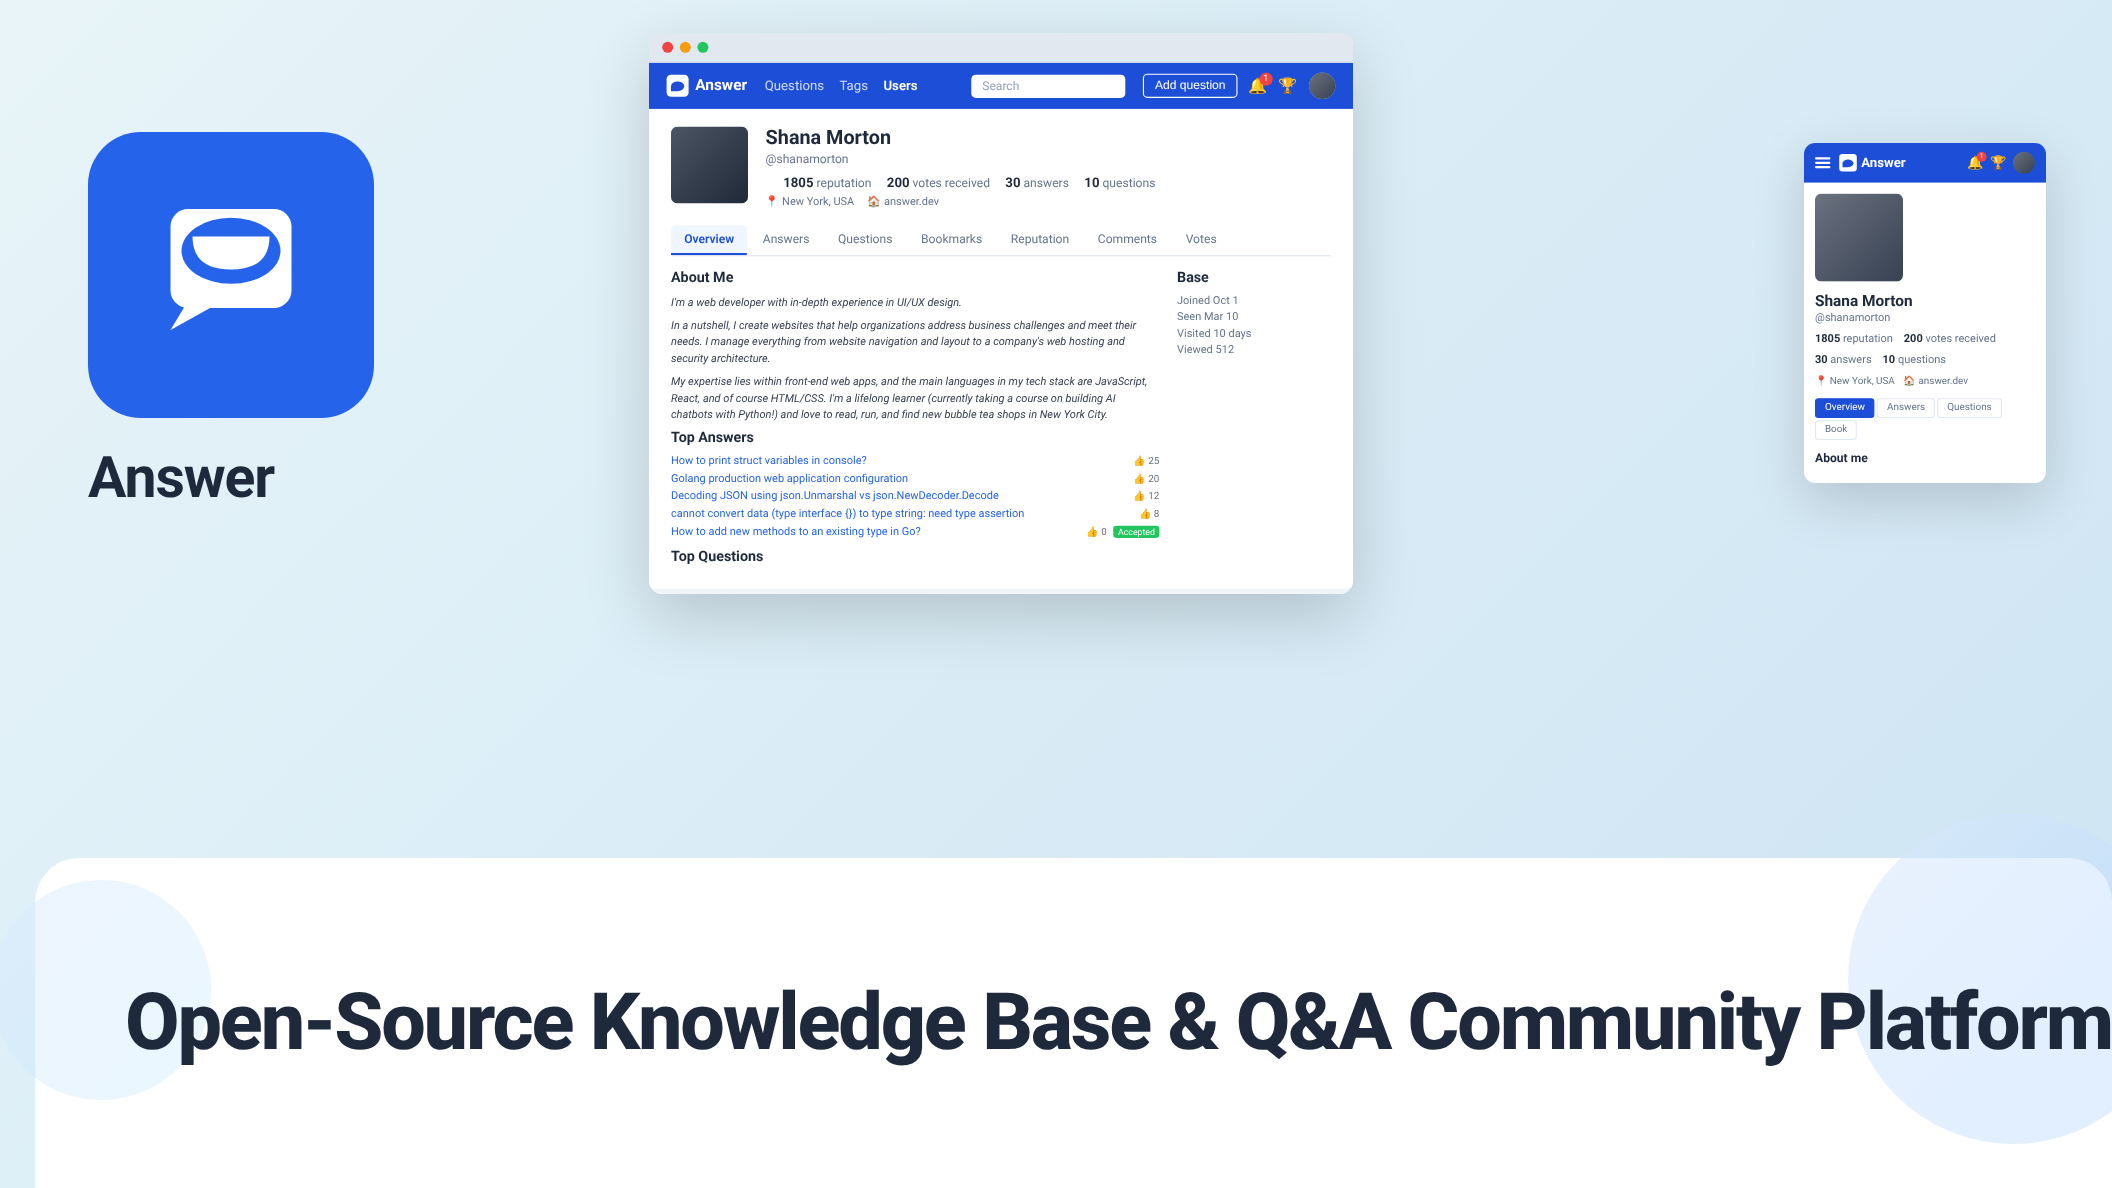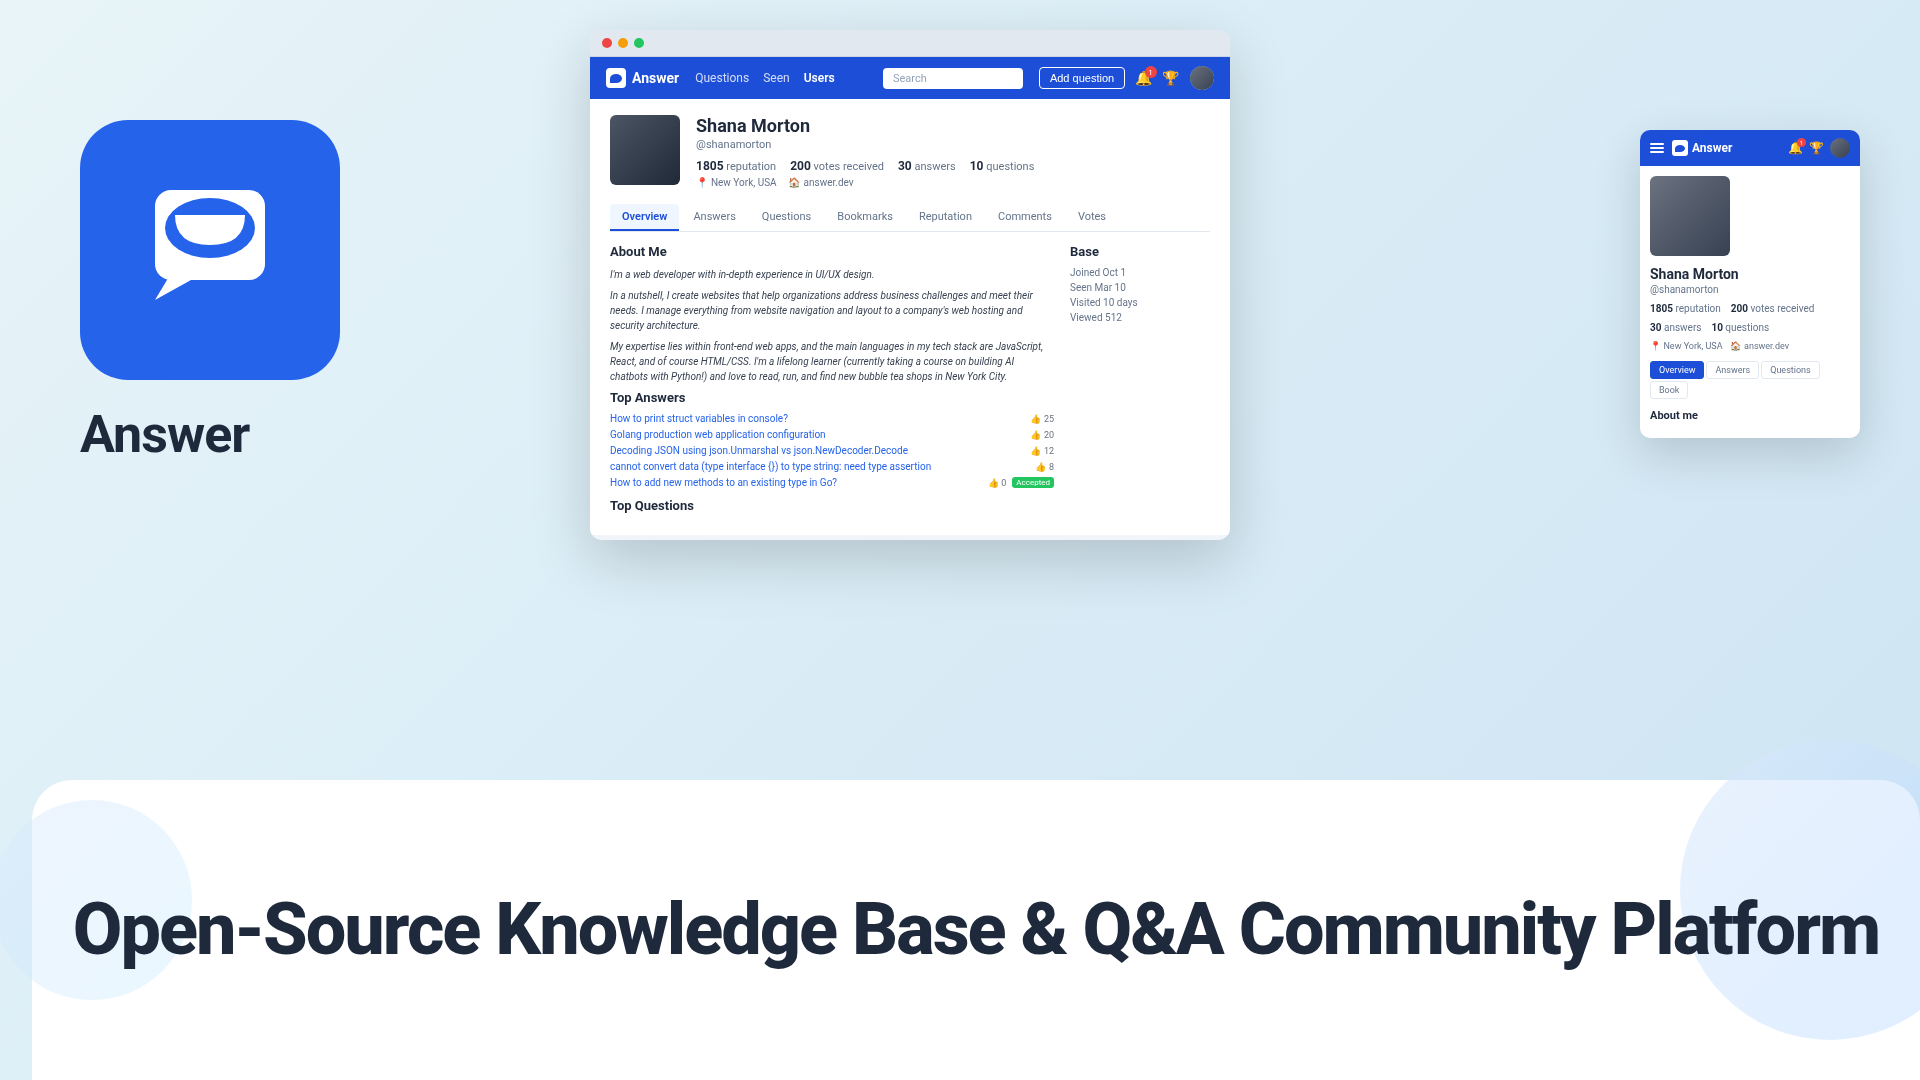--- a/index.html
+++ b/index.html
@@ -223,20 +223,21 @@
       color: #64748b;
       margin-bottom: 8px;
     }
 
     .profile-stats {
       display: flex;
       gap: 14px;
       font-size: 11px;
       color: #64748b;
       align-items: flex-end;
+      margin-left: 16px;
     }
 
     .stat-value {
       font-weight: 700;
       color: #1e293b;
       font-size: 12px;
     }
 
     .profile-meta {
       display: flex;
@@ -506,21 +507,21 @@
     .bottom-section {
       position: absolute;
       bottom: 0;
       left: 0;
       right: 0;
       height: 300px;
       background: white;
       border-radius: 40px 40px 0 0;
       display: flex;
       align-items: center;
-      justify-content: center;
+      justify-content: flex-end;
       margin-left: 32px;
     }
 
     .hero-text {
       font-size: 72px;
       font-weight: 800;
       color: #1e293b;
       text-align: center;
       line-height: 1.15;
       letter-spacing: -2px;
@@ -578,21 +579,21 @@
 
     <div class="app-nav">
       <div class="nav-logo">
         <div class="nav-logo-icon">
           <div class="nav-logo-shape"></div>
         </div>
         <span>Answer</span>
       </div>
       <div class="nav-links">
         <span class="nav-link">Questions</span>
-        <span class="nav-link">Seen</span>
+        <span class="nav-link">Tags</span>
         <span class="nav-link active">Users</span>
       </div>
       <div class="nav-search" placeholder="Search">Search</div>
       <div class="nav-actions">
         <button class="add-question-btn">Add question</button>
         <div class="nav-icon-badge">
           🔔
           <span class="badge">1</span>
         </div>
         <div class="nav-icon-badge">🏆</div>

